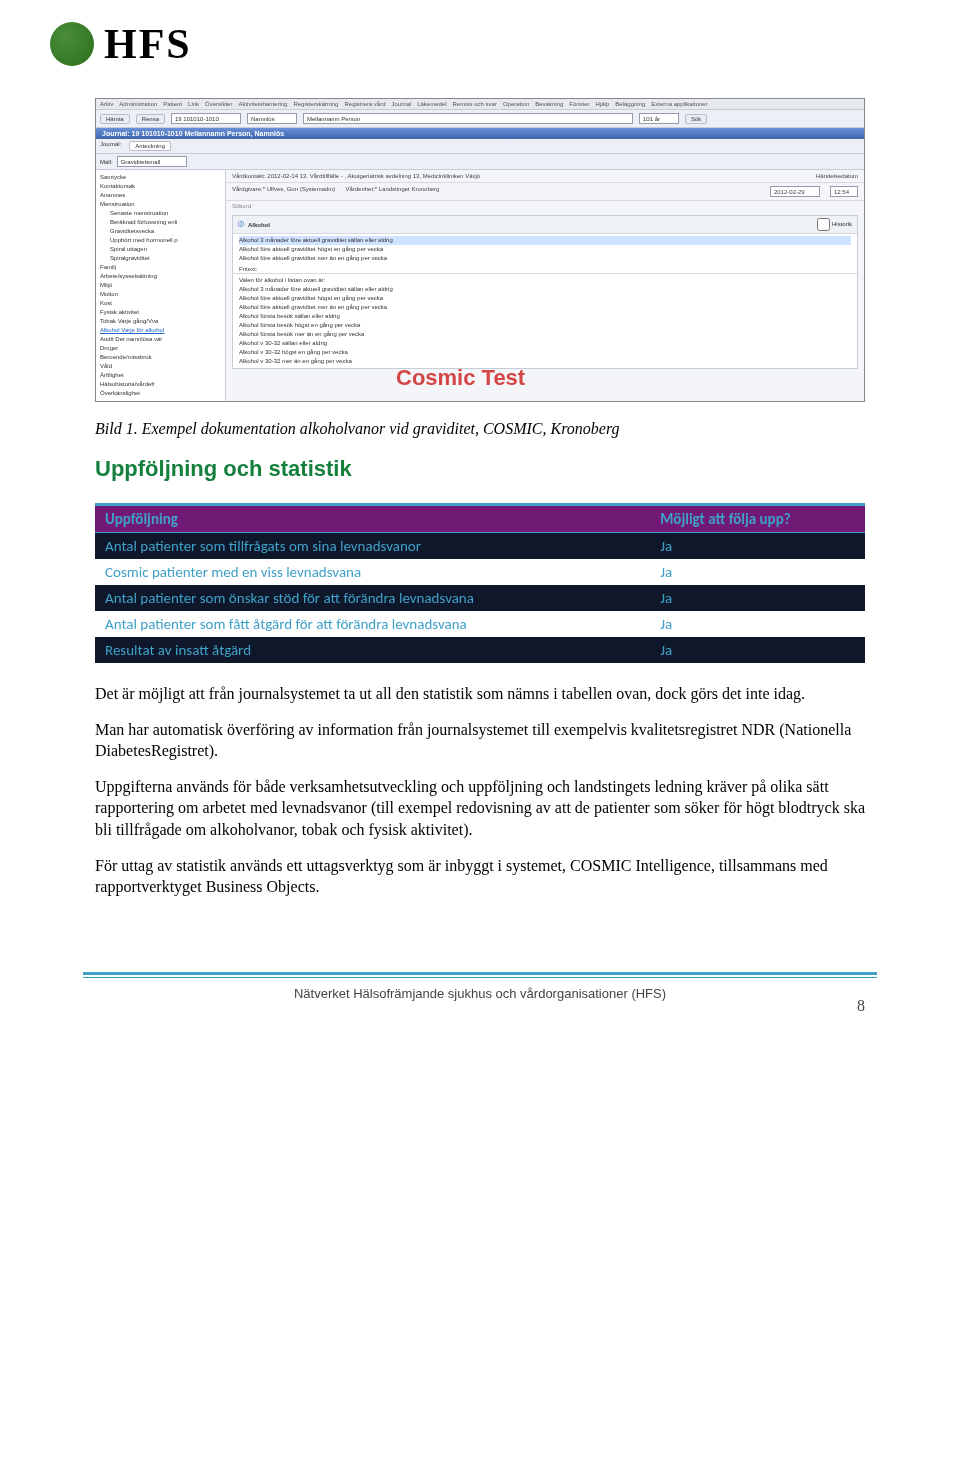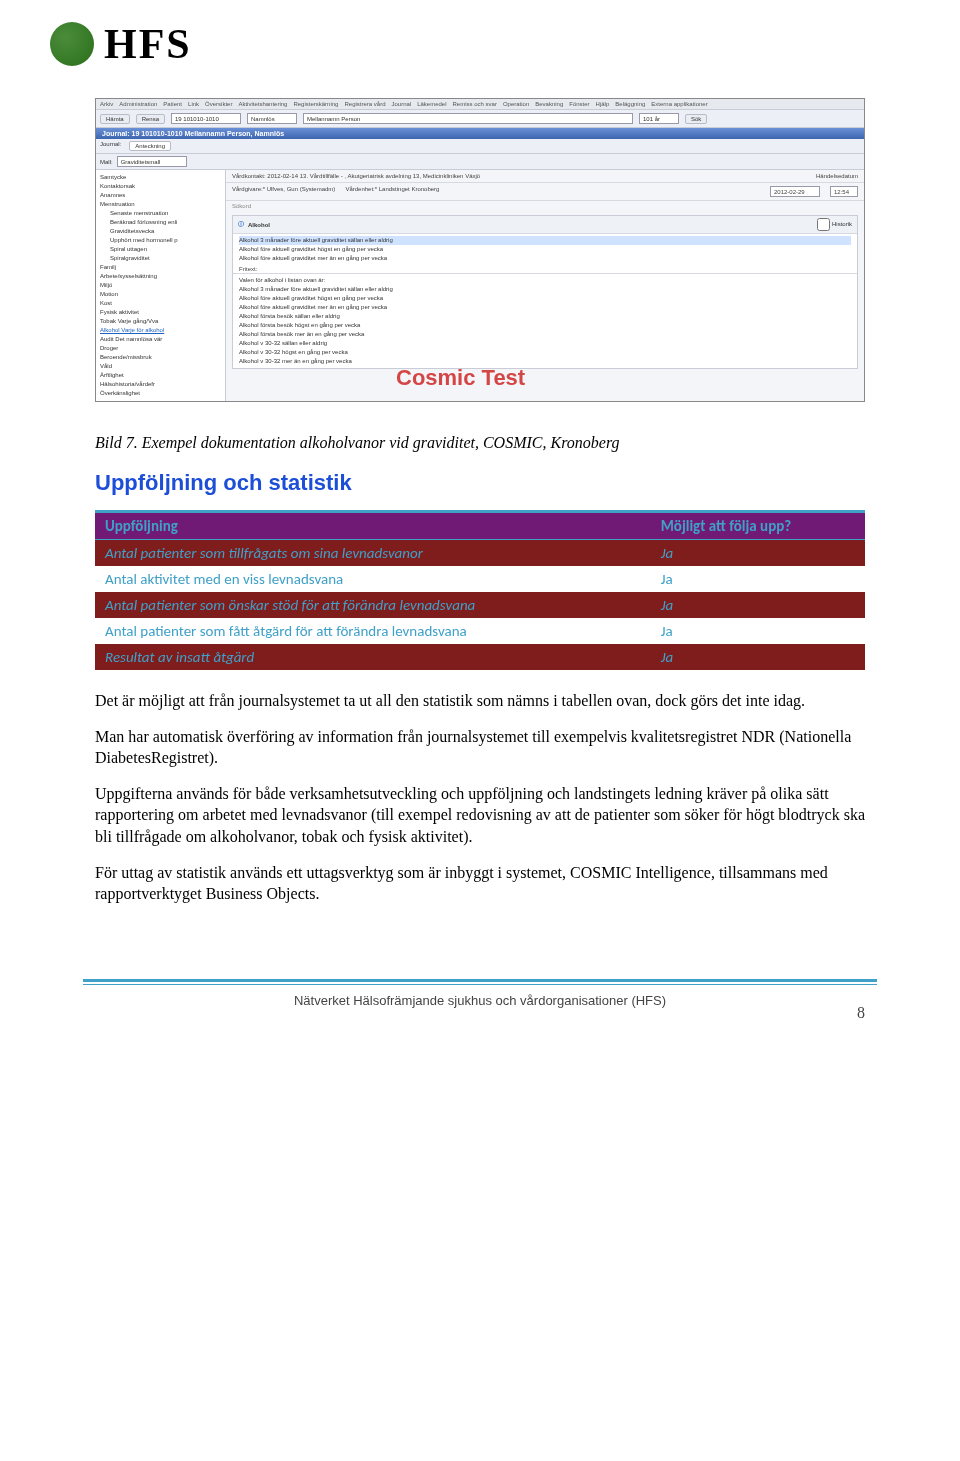--- a/index.html
+++ b/index.html
@@ -24,21 +24,21 @@
   }
   .logo-text {
     font-family: "Georgia", "Times New Roman", serif;
     font-size: 42px;
     font-weight: bold;
     letter-spacing: 2px;
   }
   .content { padding: 0 95px 0 95px; }
   .screenshot-frame {
     width: 770px;
-    margin: 30px auto 32px auto;
+    margin: 30px auto 18px auto;
     border: 1px solid #888;
     font-family: Arial, sans-serif;
     font-size: 7px;
     color: #333;
     background: #eceff5;
     position: relative;
   }
   .ss-menubar {
     background: #e6e9ee;
     padding: 2px 4px;
@@ -128,23 +128,23 @@
     font-weight: bold;
     color: #d44545;
   }
   .caption {
     font-style: italic;
     font-size: 16px;
     margin: 6px 0 18px 0;
   }
   .section-heading {
     font-family: Arial, sans-serif;
-    color: #1d4ed8;
+    color: #15803d;
     font-size: 22px;
-    margin: 8px 0 14px 0;
+    margin: 8px 0 21px 0;
   }
   .para { font-size: 16px; line-height: 1.35; margin-bottom: 14px; }
   table.followup {
     border-collapse: collapse;
     width: 100%;
     margin: 6px 0 20px 0;
     font-family: Calibri, Arial, sans-serif;
     font-size: 15px;
   }
   table.followup th {
@@ -153,21 +153,21 @@
     font-weight: bold;
     padding: 4px 10px;
     border-top: 3px solid #3fa0c8;
     border-bottom: 1px solid #3fa0c8;
     background: #701a75;
   }
   table.followup td {
     padding: 4px 10px;
     color: #3fa0c8;
   }
-  table.followup tr.shade td { background: #7f1d1d; font-style: italic; }
+  table.followup tr.shade td { background: #0f172a; }
   .footer {
     position: relative;
     text-align: center;
     margin-top: 60px;
     padding: 14px 83px;
     font-family: Arial, sans-serif;
     font-size: 13px;
     color: #444;
   }
   .footer-line {
@@ -301,40 +301,40 @@
                 <div>Alkohol v 30-32 mer än en gång per vecka</div>
               </div>
           </div>
         </div>
       </div>
     </div>
     <div class="cosmic">Cosmic Test</div>
   </div>
 
   <p class="caption">
-    <span>Bild 7.</span>
+    <span>Bild 1.</span>
     <span>Exempel dokumentation alkoholvanor vid graviditet, COSMIC, Kronoberg</span>
   </p>
 
   <h2 class="section-heading">Uppföljning och statistik</h2>
 
   <table class="followup">
     <thead>
       <tr>
         <th>Uppföljning</th>
         <th>Möjligt att följa upp?</th>
       </tr>
     </thead>
     <tbody>
       <tr class="shade">
         <td>Antal patienter som tillfrågats om sina levnadsvanor</td>
         <td>Ja</td>
       </tr>
       <tr>
-        <td>Antal aktivitet med en viss levnadsvana</td>
+        <td>Cosmic patienter med en viss levnadsvana</td>
         <td>Ja</td>
       </tr>
       <tr class="shade">
         <td>Antal patienter som önskar stöd för att förändra levnadsvana</td>
         <td>Ja</td>
       </tr>
       <tr>
         <td>Antal patienter som fått åtgärd för att förändra levnadsvana</td>
         <td>Ja</td>
       </tr>

